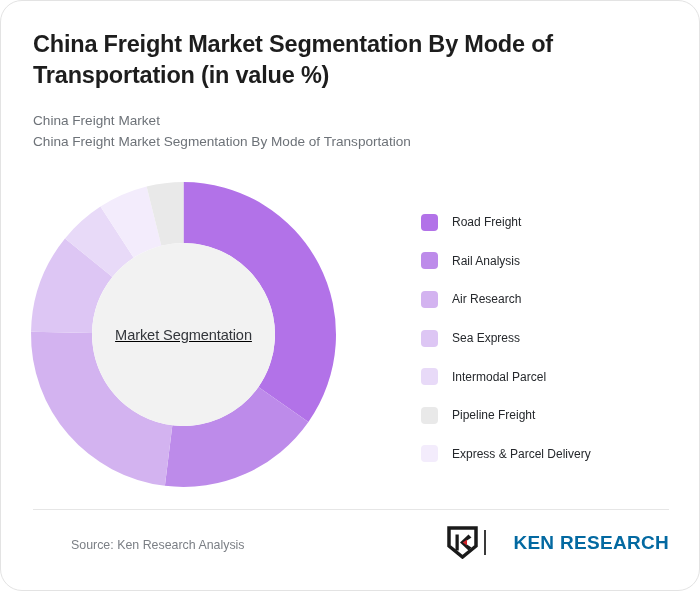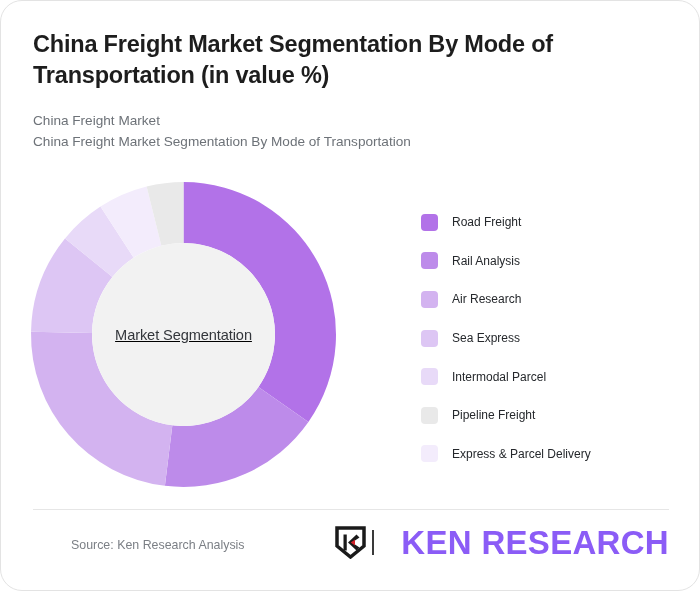--- a/index.html
+++ b/index.html
@@ -142,23 +142,23 @@
     flex: 0 0 auto;
   }
   .brand-bar {
     width: 2px;
     height: 25px;
     background: #3a3a3a;
     margin: 0 7px 0 6px;
     flex: 0 0 auto;
   }
   .brand-text {
-    font-size: 33px;
+    font-size: 19px;
     font-weight: bold;
-    color: #8b5cf6;
+    color: #0369a1;
     letter-spacing: 0.3px;
     line-height: 1;
     white-space: nowrap;
     font-family: "Liberation Sans", sans-serif;
     margin-left: 20px;
   }
 </style>
 </head>
 <body>
 

